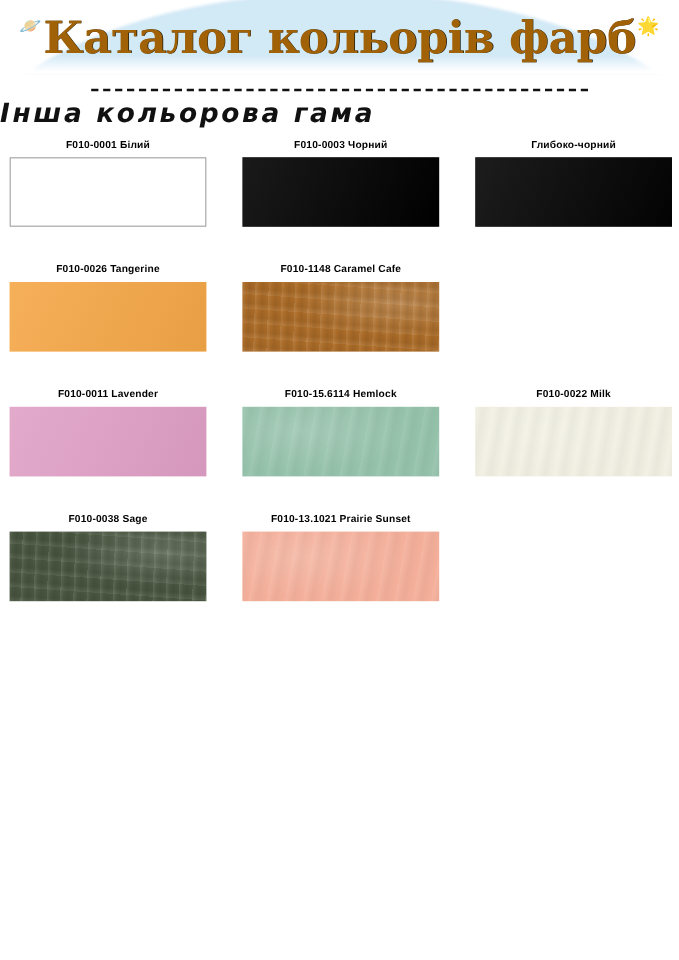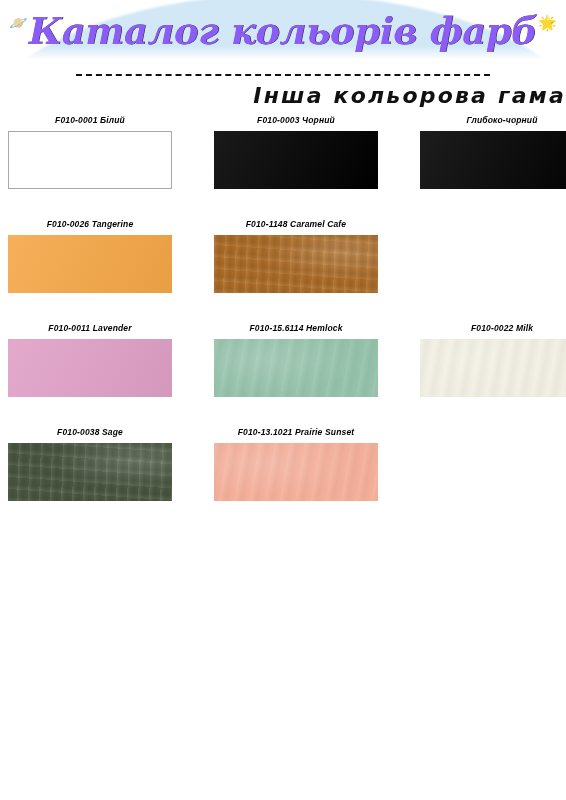--- a/index.html
+++ b/index.html
@@ -60,25 +60,24 @@
     position: absolute;
     left: 0; top: 0;
     width: 566px;
     height: 62px;
     display: flex;
     align-items: center;
     justify-content: center;
   }
   #title {
     font-family: "DejaVu Serif", serif;
-    font-style: italic;
     font-weight: bold;
     font-size: 37px;
     line-height: 1;
-    color: #8b5cf6;
+    color: #a16207;
     letter-spacing: -0.5px;
     white-space: nowrap;
     text-shadow: 0.5px 0 0 #191c14;
   }
   .deco-icon {
     font-size: 15px;
     line-height: 1;
     margin: 0 1px;
     position: relative;
   }
@@ -98,44 +97,43 @@
     top: 12px;
     width: 414px;
     height: 0;
     border-top: 2px dashed #111111;
   }
   #subtitle {
     position: absolute;
     left: 0;
     top: 21px;
     width: 566px;
-    text-align: right;
+    text-align: left;
     font-family: "DejaVu Sans", sans-serif;
     font-weight: bold;
     font-style: italic;
     font-size: 22px;
     letter-spacing: 2.2px;
     color: #111111;
     white-space: nowrap;
   }
 
   
   #grid {
     position: absolute;
     left: 0;
     top: 115px;
     width: 566px;
   }
   .swatch-row {
     display: flex;
-    gap: 42px;
+    gap: 30px;
     padding: 0 8px;
     margin-bottom: 30px;
     box-sizing: border-box;
-    font-style: italic;
   }
   .swatch-cell {
     width: 164px;
   }
   .swatch-label {
     font-family: "Liberation Sans", sans-serif;
     font-size: 8.5px;
     font-weight: bold;
     color: #000000;
     text-align: center;

